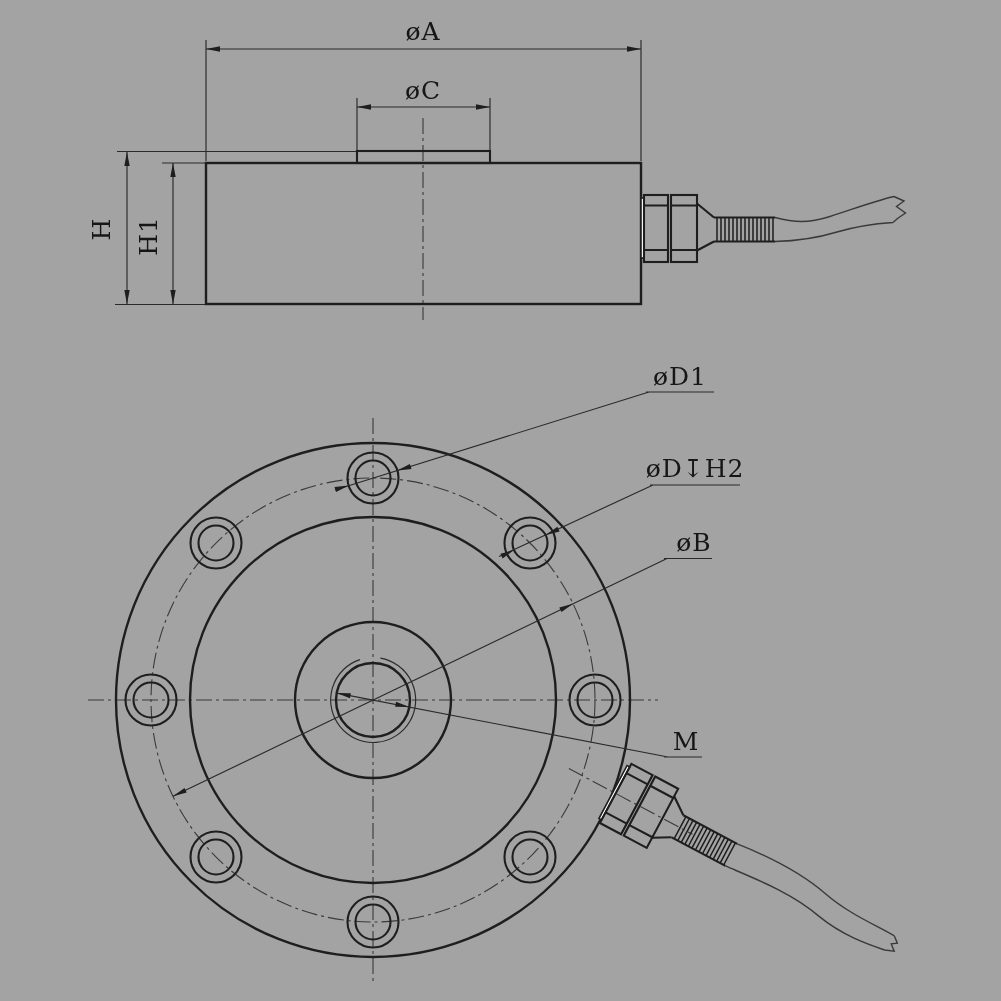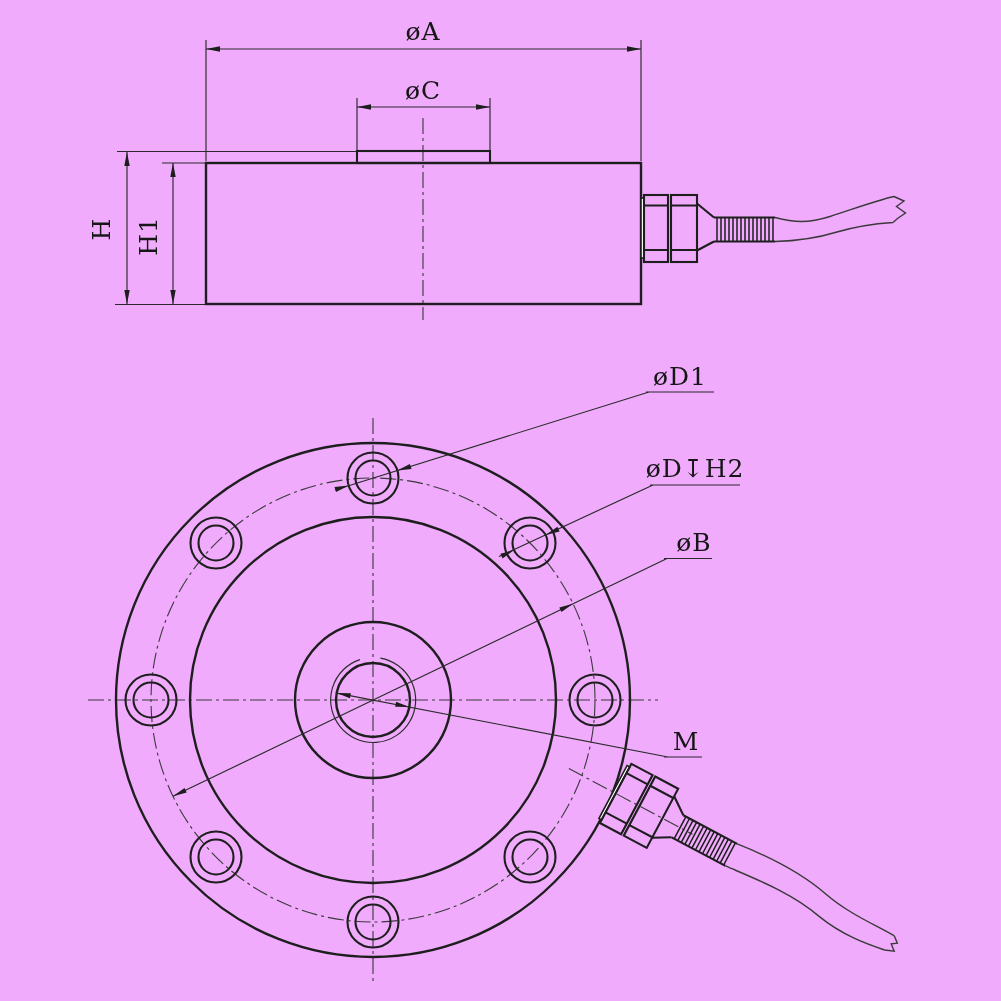--- a/index.html
+++ b/index.html
@@ -1,16 +1,16 @@
 <!DOCTYPE html>
 <html><head>
 <meta charset="utf-8">
 <style>
   html,body{margin:0;padding:0;background:#ffffff;}
-  .canvas{position:relative;width:1001px;height:1001px;background:#f0abfc;overflow:hidden;
+  .canvas{position:relative;width:1001px;height:1001px;background:#a3a3a3;overflow:hidden;
           font-family:"DejaVu Serif","DejaVu Sans",serif;}
   svg{position:absolute;left:0;top:0;}
   .outline{fill:none;stroke:#1e1e1e;stroke-width:2.4;}
   .outline2{fill:none;stroke:#1e1e1e;stroke-width:2.1;}
   .thin{fill:none;stroke:#2a2a2a;stroke-width:1.15;}
   .cl{fill:none;stroke:#3a3a3a;stroke-width:1.1;stroke-dasharray:16 4 3 4;}
   .rib{fill:none;stroke:#1e1e1e;stroke-width:1.5;}
   .cable{fill:none;stroke:#3a3a3a;stroke-width:1.4;}
   .arrow{fill:#1e1e1e;stroke:none;}
   .lbl{fill:#161616;font-size:25px;letter-spacing:1px;}

